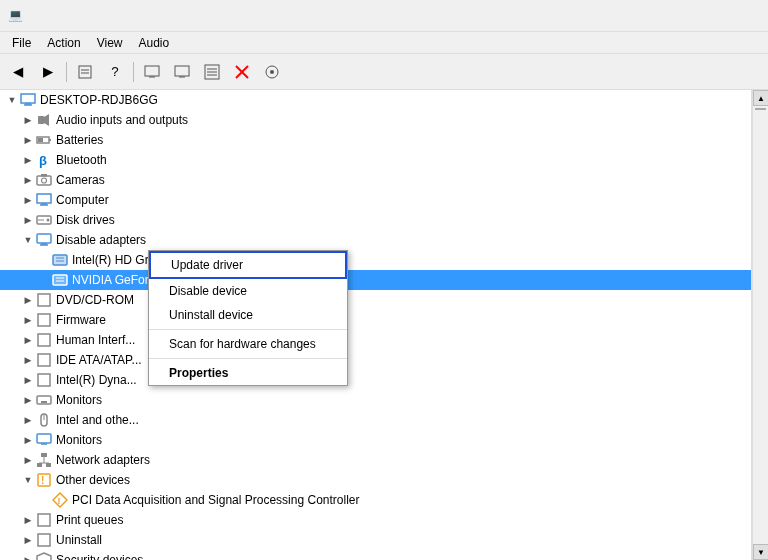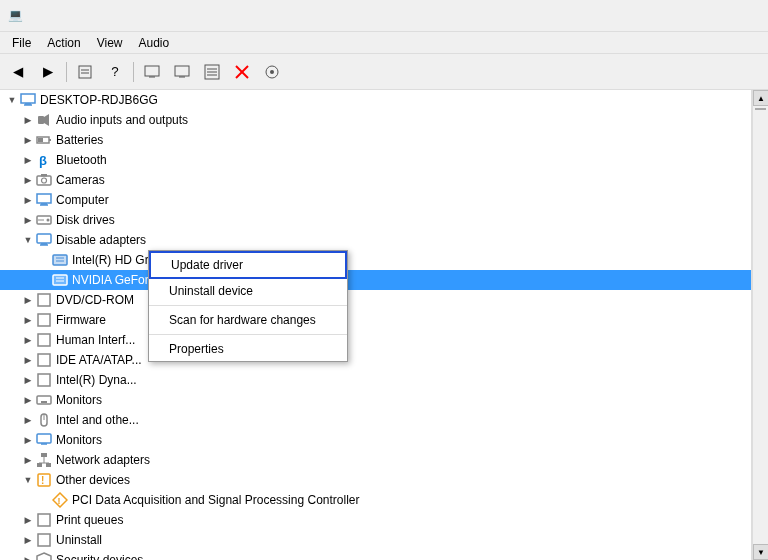--- a/index.html
+++ b/index.html
@@ -158,21 +158,21 @@
     .context-menu-item {
       padding: 5px 20px;
       cursor: pointer;
       font-size: 12px;
       display: flex;
       align-items: center;
     }
     .context-menu-item.highlighted-item {
       border: 2px solid #1d4ed8;
     }
-    .context-menu-item.bold { font-weight: normal; }
+    .context-menu-item.bold { font-weight: bold; }
     .context-menu-separator {
       height: 1px;
       background: #ddd;
       margin: 2px 0;
     }
 
     .scrollbar-right {
       width: 16px;
       background: #f0f0f0;
       border-left: 1px solid #ddd;
@@ -512,20 +512,21 @@
           <span class="item-icon">
             <svg width="16" height="16" viewBox="0 0 16 16">
               <path d="M8 1 L15 4 L15 9 C15 13 8 16 8 16 C8 16 1 13 1 9 L1 4 Z" fill="none" stroke="#888" stroke-width="1.5"></path>
             </svg>
           </span>
           <span class="item-label">Security devices</span>
         </div>
       </div>
   <div class="context-menu" style="top: 160px; left: 148px;">
         <div class="context-menu-item highlighted-item">Update driver</div>
+        <div class="context-menu-item">Disable device</div>
         <div class="context-menu-item">Uninstall device</div>
         <div class="context-menu-separator"></div>
         <div class="context-menu-item">Scan for hardware changes</div>
         <div class="context-menu-separator"></div>
         <div class="context-menu-item bold">Properties</div>
       </div>
     </div>
   <div class="scrollbar-right">
     <div class="scroll-arrow">▲</div>
     <div class="scroll-track">

